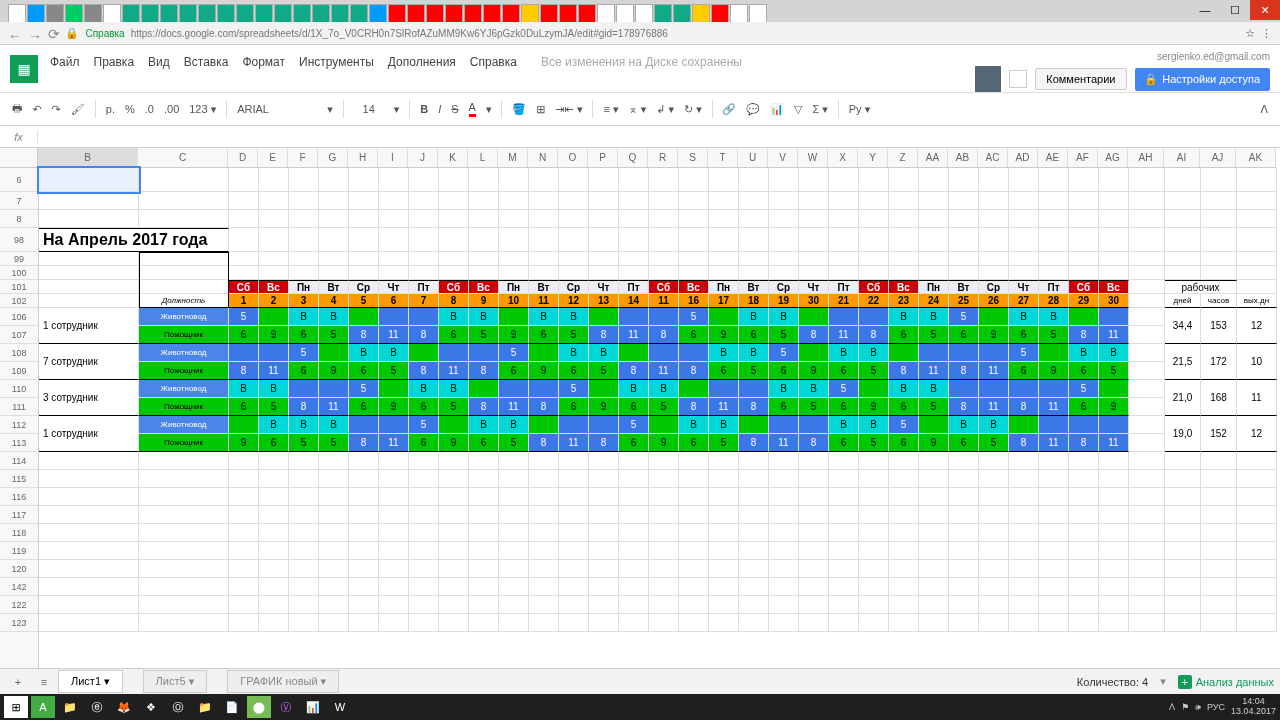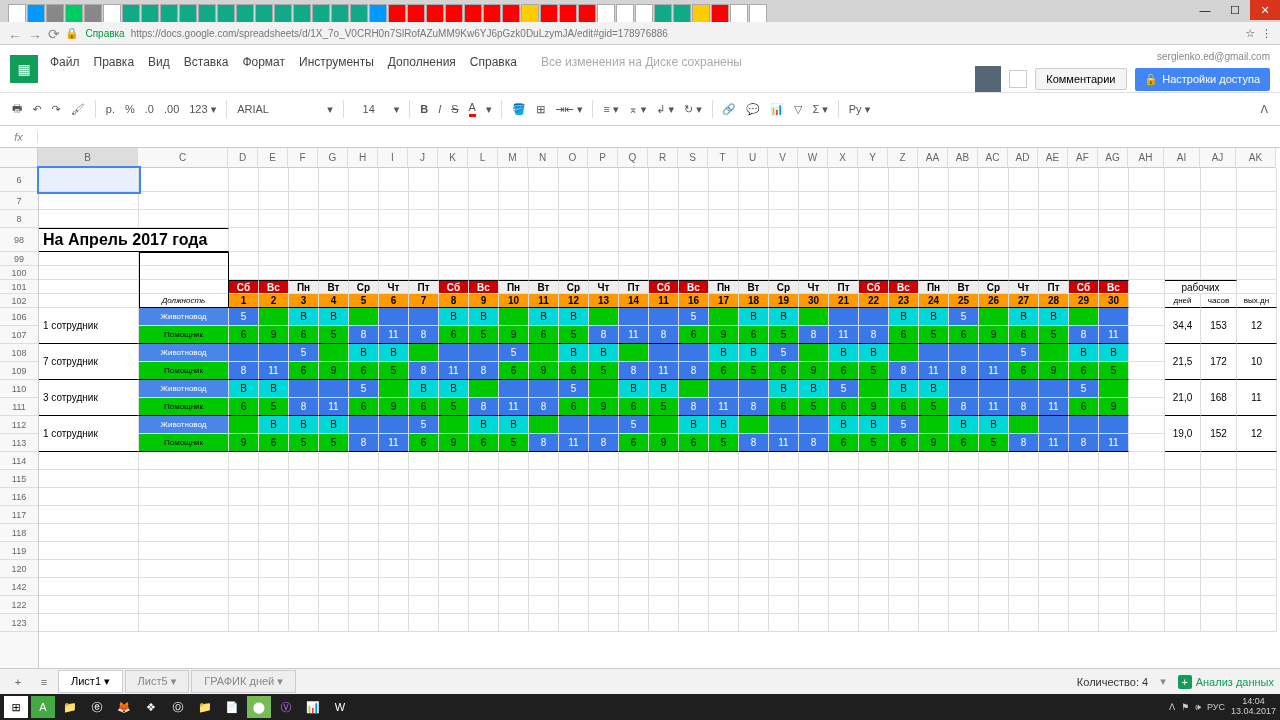--- a/index.html
+++ b/index.html
@@ -58,21 +58,21 @@
 .cell.thick-t { border-top: 1px solid #000; }
 .cell.thick-l { border-left: 1px solid #000; }
 .cell.small { font-size: 8px; }
 
 .big-year { font-size: 22px; font-weight: normal; }
 .big-title { font-size: 16px; font-weight: bold; justify-content: flex-start; padding-left: 4px; }
 
 .sheet-tabs { position: absolute; bottom: 26px; left: 0; right: 0; height: 26px; background: #f2f2f2; border-top: 1px solid #ccc; display: flex; align-items: center; padding: 0 6px; gap: 2px; }
 .sheet-tabs .stbtn { width: 24px; height: 20px; display: flex; align-items: center; justify-content: center; color: #666; }
 .sheet-tab { padding: 4px 12px; background: #fff; border: 1px solid #ccc; font-size: 11px; }
-.sheet-tab.inactive { background: #eee; color: #888; }
+.sheet-tab.inactive { background: #eee; color: #888; margin-left: 18px; }
 .sheet-tabs .right { margin-left: auto; display: flex; gap: 12px; align-items: center; font-size: 11px; color: #333; }
 .analyze { color: #0f9d58; display: flex; gap: 4px; align-items: center; }
 
 .taskbar { position: absolute; bottom: 0; left: 0; right: 0; height: 26px; background: #1f1f1f; display: flex; align-items: center; padding: 0 4px; gap: 3px; }
 .taskbar .tb { width: 24px; height: 22px; display: flex; align-items: center; justify-content: center; color: #fff; font-size: 11px; }
 .taskbar .tray { margin-left: auto; display: flex; gap: 6px; align-items: center; color: #ccc; font-size: 9px; }
 </style>
 </head>
 <body>
 
@@ -1561,21 +1561,21 @@
       </div>
   </div>
 </div>
 
 <div class="sheet-tabs">
   <div class="stbtn">+</div>
   <div class="stbtn">≡</div>
   <div id="sheet-tabs-holder" style="display:flex;gap:2px">
       <div class="sheet-tab">Лист1 ▾</div>
       <div class="sheet-tab inactive">Лист5 ▾</div>
-      <div class="sheet-tab inactive">ГРАФИК дней ▾</div>
+      <div class="sheet-tab inactive">ГРАФИК новый ▾</div>
     </div>
   <div class="right">
     <span>Количество: 4</span>
     <span style="color:#888">▾</span>
     <span class="analyze">
       <span style="background:#0f9d58;color:#fff;width:14px;height:14px;display:inline-flex;align-items:center;justify-content:center;border-radius:2px">+</span>
       <span>Анализ данных</span>
     </span>
   </div>
 </div>

